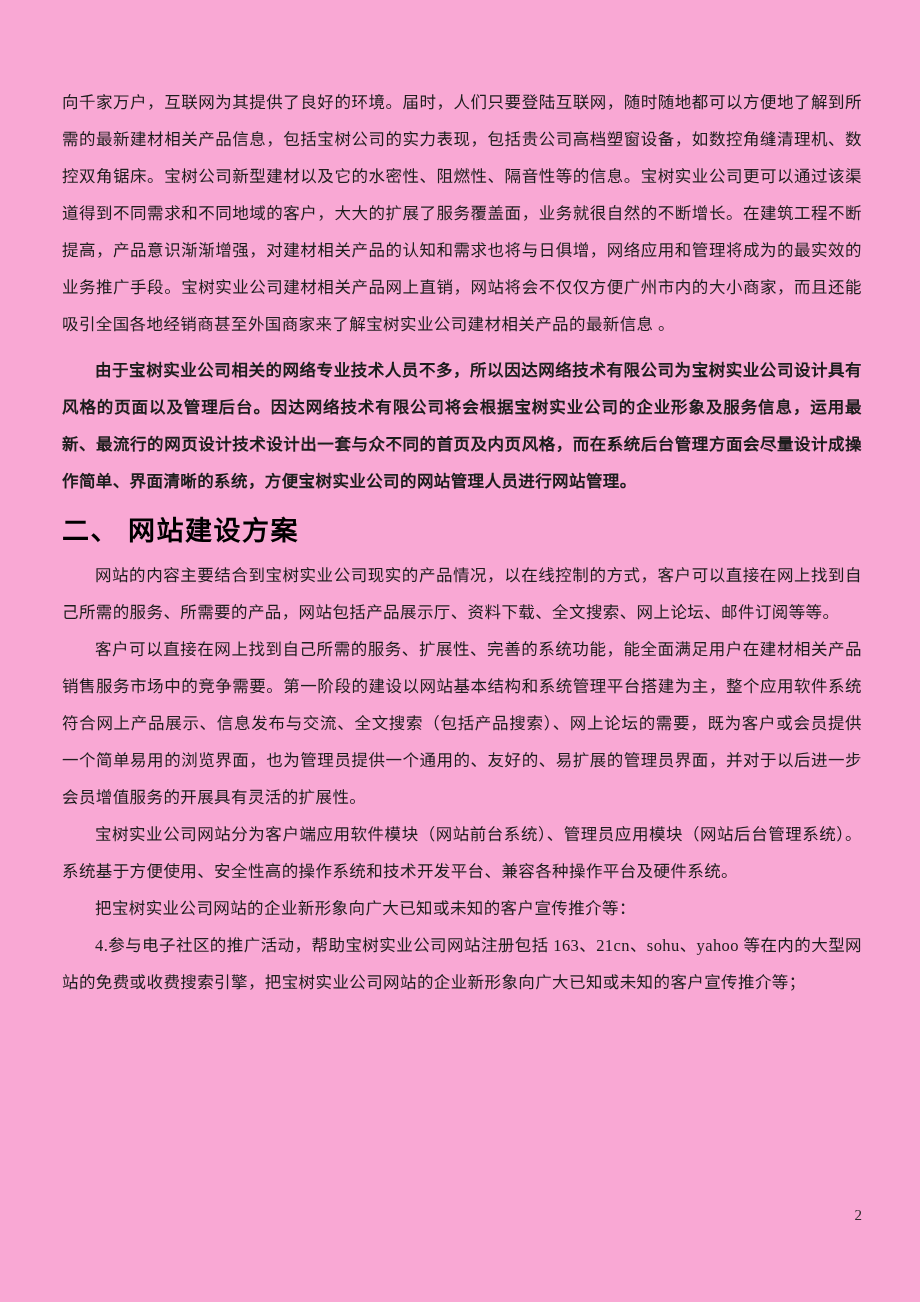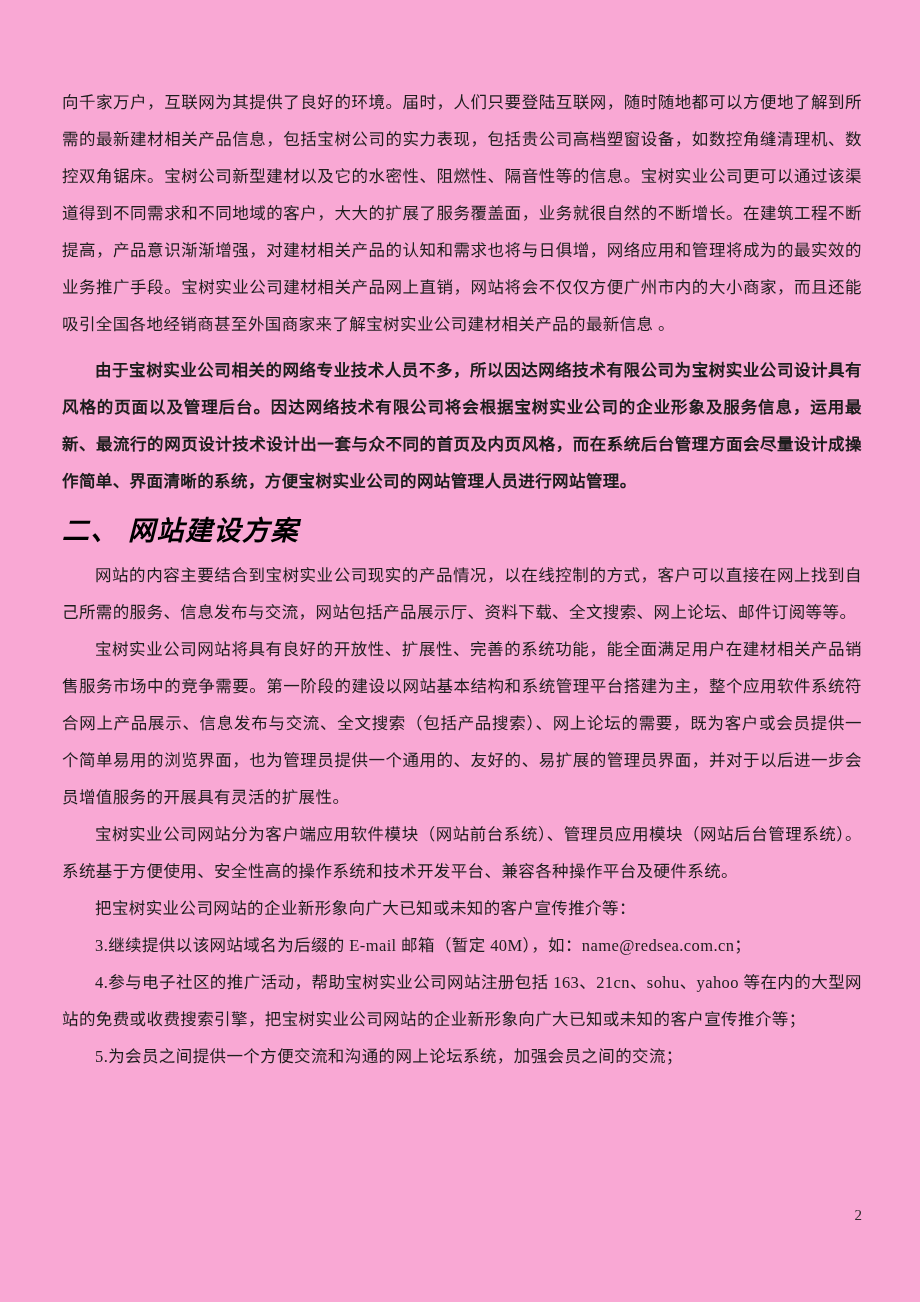--- a/index.html
+++ b/index.html
@@ -40,21 +40,20 @@
   }
   .section-heading {
     margin: 10px 0 5px 0;
     font-family: "Liberation Sans", "DejaVu Sans", sans-serif;
     font-weight: bold;
     font-size: 27px;
     line-height: 42px;
     color: #000000;
     letter-spacing: 1.5px;
     text-align: left;
-    font-style: italic;
   }
   .page-number {
     position: absolute;
     right: 58px;
     bottom: 78px;
     font-size: 15px;
     line-height: 18px;
     color: #2a2a2a;
     font-family: "Liberation Serif", "DejaVu Serif", serif;
   }
@@ -65,32 +64,30 @@
 <div class="page">
   <div class="doc">
 
     <p class="para">向千家万户，互联网为其提供了良好的环境。届时，人们只要登陆互联网，随时随地都可以方便地了解到所需的最新建材相关产品信息，包括宝树公司的实力表现，包括贵公司高档塑窗设备，如数控角缝清理机、数控双角锯床。宝树公司新型建材以及它的水密性、阻燃性、隔音性等的信息。宝树实业公司更可以通过该渠道得到不同需求和不同地域的客户，大大的扩展了服务覆盖面，业务就很自然的不断增长。在建筑工程不断提高，产品意识渐渐增强，对建材相关产品的认知和需求也将与日俱增，网络应用和管理将成为的最实效的业务推广手段。宝树实业公司建材相关产品网上直销，网站将会不仅仅方便广州市内的大小商家，而且还能吸引全国各地经销商甚至外国商家来了解宝树实业公司建材相关产品的最新信息 。</p>
 
     <p class="para indent mt8">由于宝树实业公司相关的网络专业技术人员不多，所以因达网络技术有限公司为宝树实业公司设计具有风格的页面以及管理后台。因达网络技术有限公司将会根据宝树实业公司的企业形象及服务信息，运用最新、最流行的网页设计技术设计出一套与众不同的首页及内页风格，而在系统后台管理方面会尽量设计成操作简单、界面清晰的系统，方便宝树实业公司的网站管理人员进行网站管理。</p>
 
     <h2 class="section-heading">二、 网站建设方案</h2>
 
 
-    <p class="para indent">网站的内容主要结合到宝树实业公司现实的产品情况，以在线控制的方式，客户可以直接在网上找到自己所需的服务、信息发布与交流，网站包括产品展示厅、资料下载、全文搜索、网上论坛、邮件订阅等等。</p>
+    <p class="para indent">网站的内容主要结合到宝树实业公司现实的产品情况，以在线控制的方式，客户可以直接在网上找到自己所需的服务、所需要的产品，网站包括产品展示厅、资料下载、全文搜索、网上论坛、邮件订阅等等。</p>
 
-    <p class="para indent">宝树实业公司网站将具有良好的开放性、扩展性、完善的系统功能，能全面满足用户在建材相关产品销售服务市场中的竞争需要。第一阶段的建设以网站基本结构和系统管理平台搭建为主，整个应用软件系统符合网上产品展示、信息发布与交流、全文搜索（包括产品搜索）、网上论坛的需要，既为客户或会员提供一个简单易用的浏览界面，也为管理员提供一个通用的、友好的、易扩展的管理员界面，并对于以后进一步会员增值服务的开展具有灵活的扩展性。</p>
+    <p class="para indent">客户可以直接在网上找到自己所需的服务、扩展性、完善的系统功能，能全面满足用户在建材相关产品销售服务市场中的竞争需要。第一阶段的建设以网站基本结构和系统管理平台搭建为主，整个应用软件系统符合网上产品展示、信息发布与交流、全文搜索（包括产品搜索）、网上论坛的需要，既为客户或会员提供一个简单易用的浏览界面，也为管理员提供一个通用的、友好的、易扩展的管理员界面，并对于以后进一步会员增值服务的开展具有灵活的扩展性。</p>
 
     <p class="para indent">宝树实业公司网站分为客户端应用软件模块（网站前台系统）、管理员应用模块（网站后台管理系统）。系统基于方便使用、安全性高的操作系统和技术开发平台、兼容各种操作平台及硬件系统。</p>
 
     <p class="para indent">把宝树实业公司网站的企业新形象向广大已知或未知的客户宣传推介等：</p>
 
 
 
-    <p class="para indent">3.继续提供以该网站域名为后缀的 E-mail 邮箱（暂定 40M），如：name@redsea.com.cn；</p>
 
     <p class="para indent">4.参与电子社区的推广活动，帮助宝树实业公司网站注册包括 163、21cn、sohu、yahoo 等在内的大型网站的免费或收费搜索引擎，把宝树实业公司网站的企业新形象向广大已知或未知的客户宣传推介等；</p>
 
-    <p class="para indent">5.为会员之间提供一个方便交流和沟通的网上论坛系统，加强会员之间的交流；</p>
 
   </div>
 
   <div class="page-number">2</div>
 </div>
 
 </body></html>

